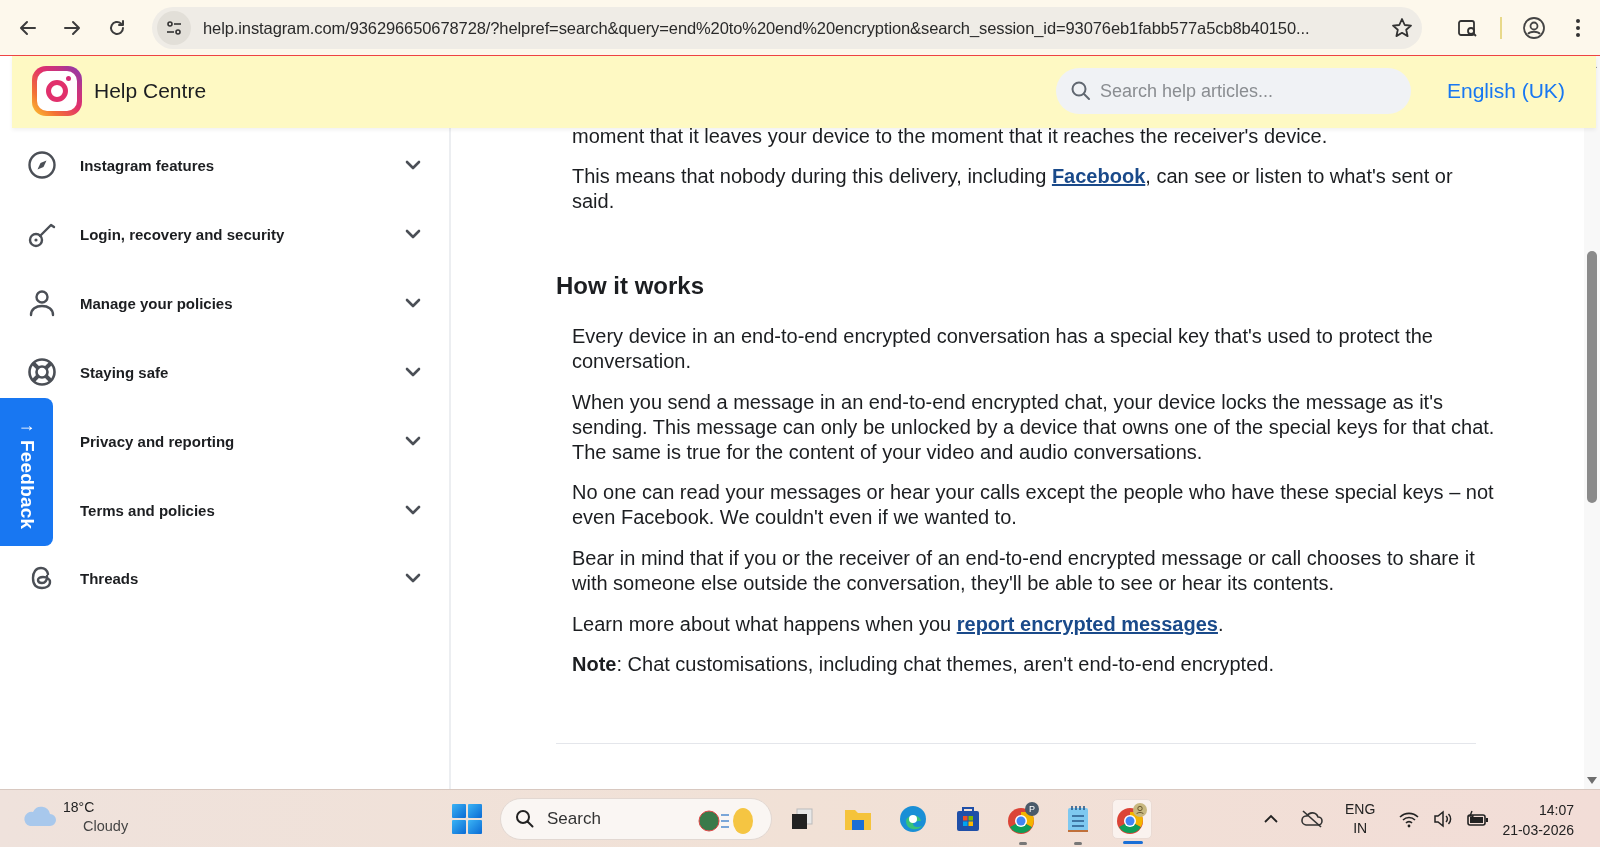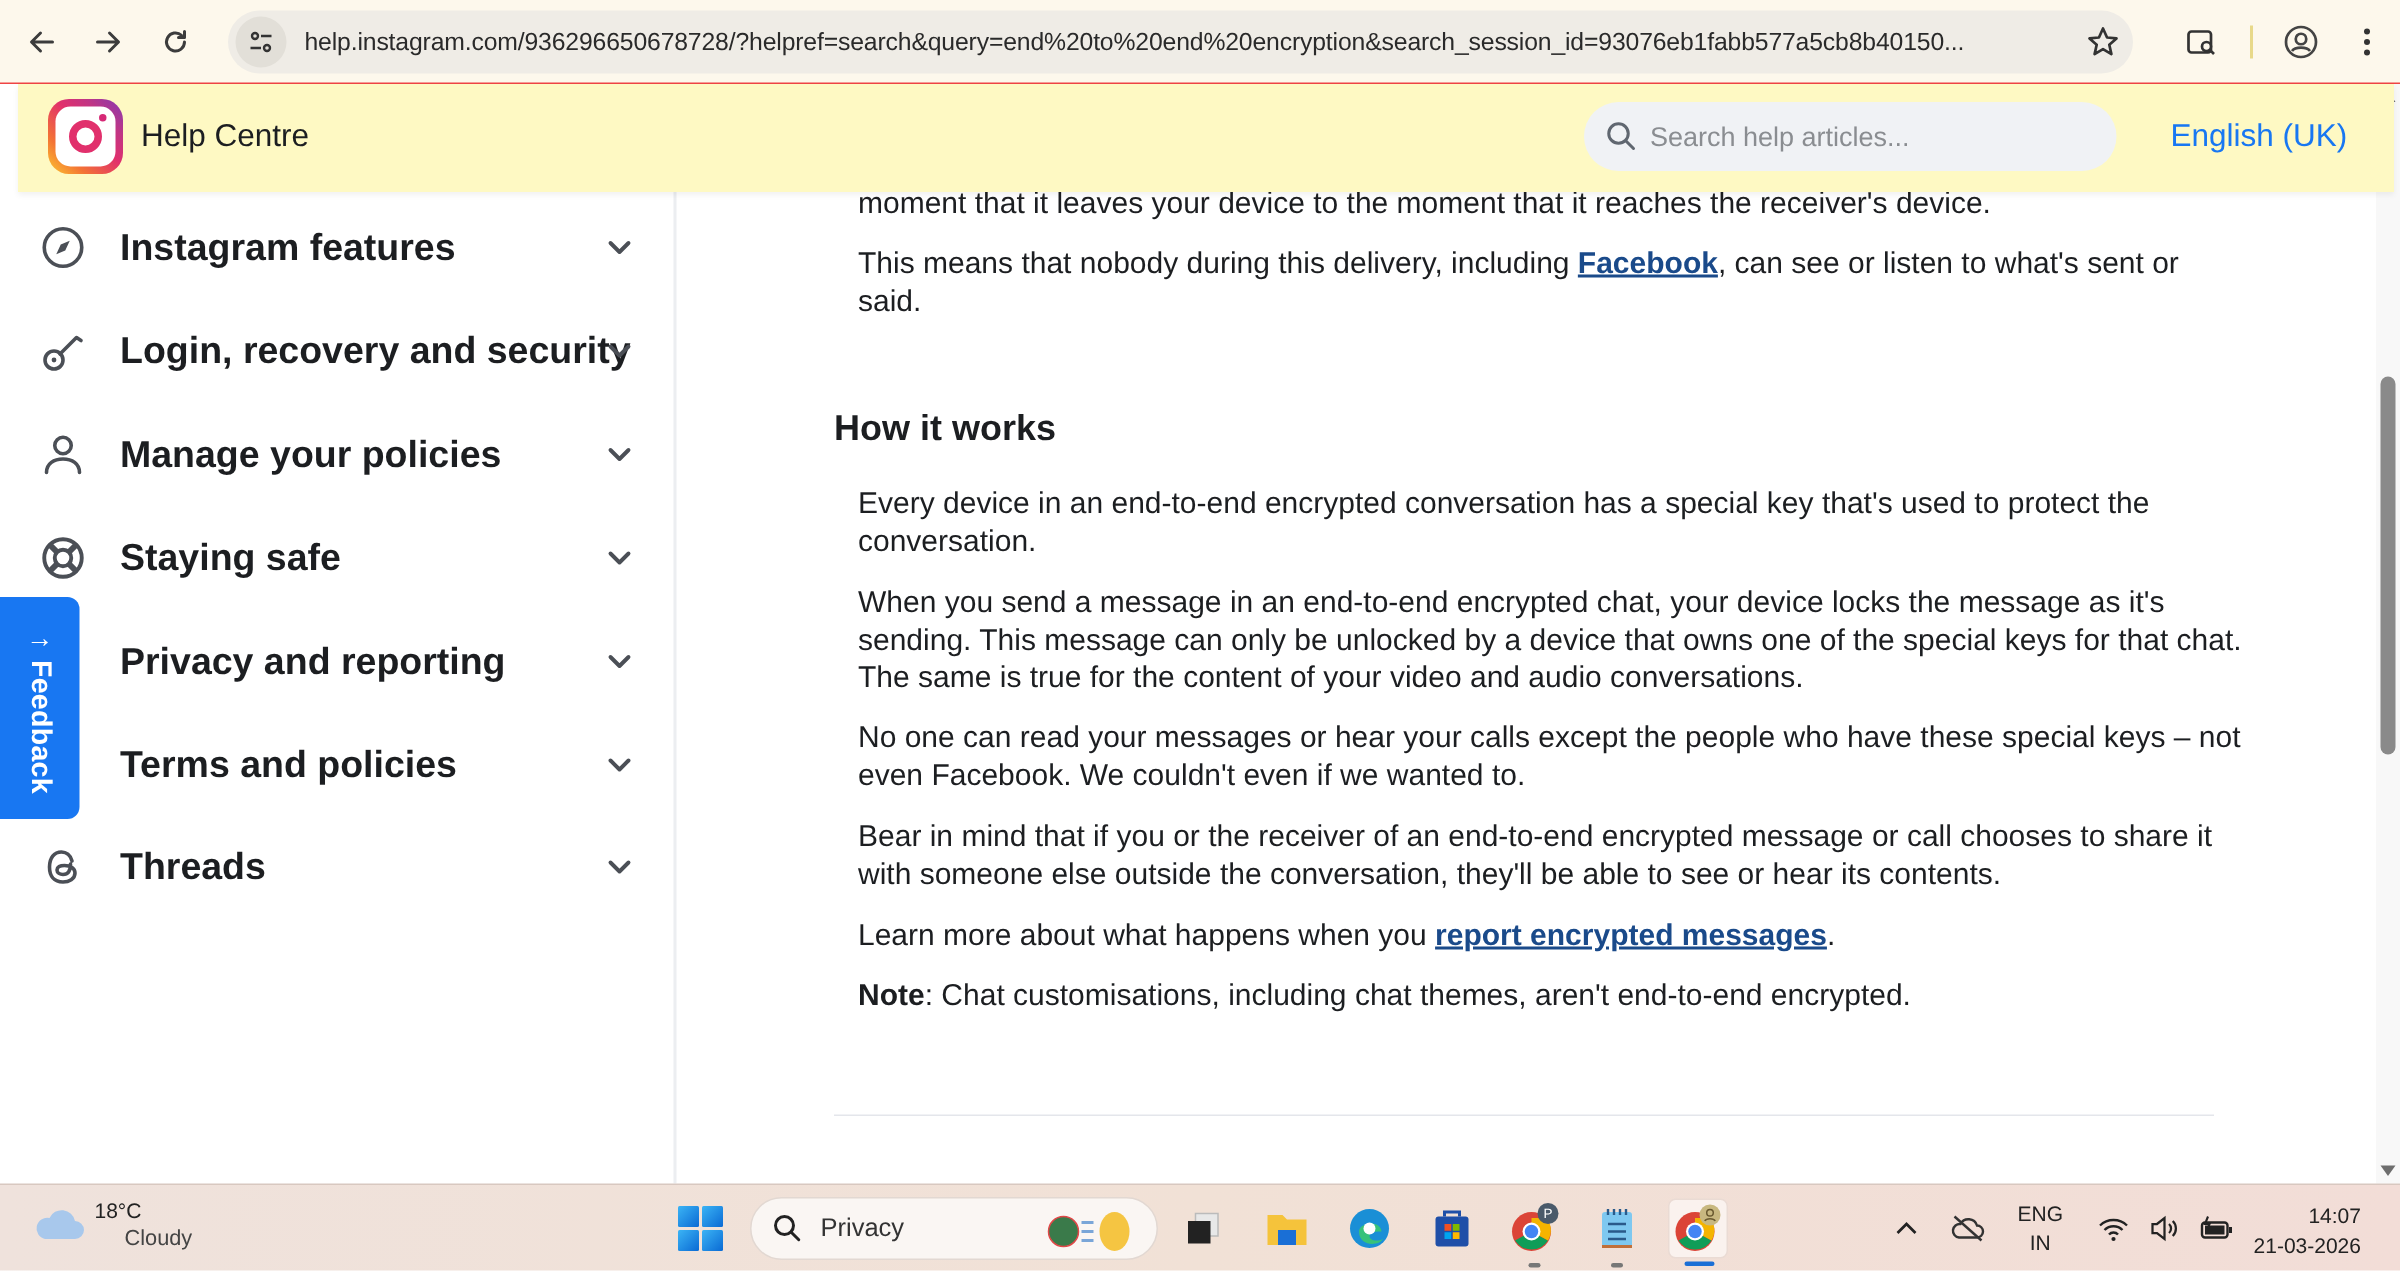--- a/index.html
+++ b/index.html
@@ -27,21 +27,21 @@
   .search-box { position: absolute; left: 1044px; top: 12px; width: 355px; height: 46px; background: #f0f2f5; border-radius: 23px; display: flex; align-items: center; }
   .search-box svg { margin-left: 14px; }
   .search-box input { border: none; background: transparent; outline: none; margin-left: 8px; font-size: 18px; font-family: "Liberation Sans", sans-serif; color: #606770; width: 280px; }
   .search-box input::placeholder { color: #8a8d91; }
   .lang { position: absolute; left: 1435px; top: 23px; font-size: 21px; color: #1877f2; }
 
   
   .sidebar { position: absolute; left: 0; top: 128px; width: 451px; height: 661px; border-right: 2px solid #eceef1; background: #fff; }
   .side-item { position: absolute; left: 0; width: 440px; height: 56px; display: flex; align-items: center; }
   .side-icon { position: absolute; left: 26px; width: 32px; height: 32px; display: flex; align-items: center; justify-content: center; color: #4b4f56; }
-  .side-label { position: absolute; left: 80px; font-size: 25px; color: #1c1e21; font-weight: 600; }
+  .side-label { position: absolute; left: 80px; font-size: 15px; color: #1c1e21; font-weight: 600; }
   .side-chev { position: absolute; left: 404px; color: #4b4f56; }
 
   .feedback { position: absolute; left: 0; top: 398px; width: 53px; height: 148px; background: #1877f2; border-radius: 0 8px 8px 0; z-index: 5; display: flex; flex-direction: column; align-items: center; padding-top: 18px; color: #fff; }
   .feedback-arrow { font-size: 18px; line-height: 1; }
   .feedback-text { writing-mode: vertical-rl; font-size: 19px; margin-top: 6px; letter-spacing: 0.2px; font-weight: 600; }
 
   
   .content { position: absolute; left: 556px; top: 124px; width: 925px; font-size: 20px; line-height: 25px; color: #1c1e21; }
   .content p { position: absolute; left: 0; width: 925px; margin-left: 16px; }
   .content a { color: #1a4a8a; font-weight: 700; text-decoration: underline; }
@@ -279,21 +279,21 @@
       <span></span>
       <span></span>
       <span></span>
     </div>
 
   <div class="tb-search">
     <svg width="20" height="20" viewBox="0 0 20 20">
         <circle cx="8" cy="8" r="6" stroke="#222" stroke-width="2" fill="none"></circle>
         <path d="M12.5 12.5l5 5" stroke="#222" stroke-width="2" stroke-linecap="round"></path>
       </svg>
-    <span class="tb-search-label">Privacy</span>
+    <span class="tb-search-label">Search</span>
     <div class="tb-search-deco">
       <svg width="58" height="28" viewBox="0 0 58 28">
           <circle cx="12" cy="14" r="10" fill="#3a7a4a"></circle>
           <circle cx="12" cy="14" r="10" fill="none" stroke="#e04848" stroke-width="1"></circle>
           <path d="M24 8h8M24 14h8M24 20h8" stroke="#7aa6d8" stroke-width="2"></path>
           <ellipse cx="46" cy="14" rx="10" ry="13" fill="#f5c542"></ellipse>
         </svg>
     </div>
   </div>
 

